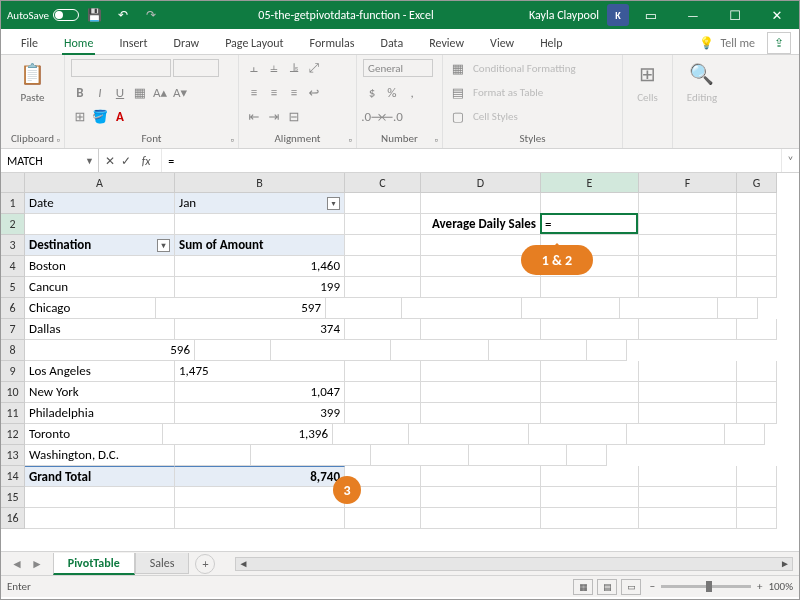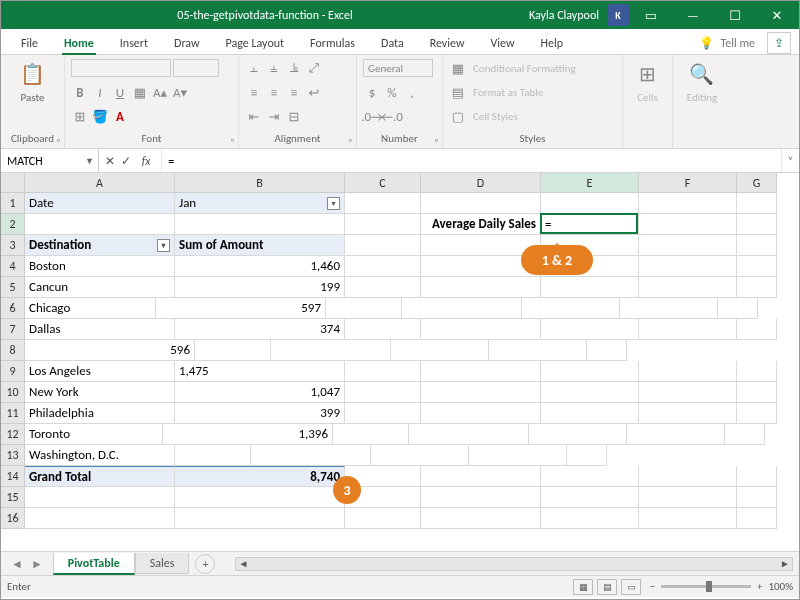--- a/index.html
+++ b/index.html
@@ -13,21 +13,21 @@
   .toggle-off::after { content: ""; position: absolute; left: 1px; top: 1px; width: 8px; height: 8px; background: #fff; border-radius: 50%; }
   .qat-btn { width: 24px; height: 24px; display: flex; align-items: center; justify-content: center; color: #fff; cursor: pointer; }
   .titlebar .center { flex: 1; text-align: center; }
   .titlebar .right { display: flex; align-items: center; gap: 2px; padding-right: 2px; }
   .user-badge { width: 22px; height: 22px; background: #3b5998; border-radius: 3px; font-size: 10px; display: flex; align-items: center; justify-content: center; font-weight: bold; margin-left: 6px; }
   .win-btn { width: 40px; height: 28px; display: flex; align-items: center; justify-content: center; cursor: pointer; font-size: 13px; }
 
   
   .ribbon-tabs { height: 26px; background: #fff; display: flex; align-items: flex-end; font-size: 12px; border-bottom: 1px solid #d4d4d4; padding-left: 8px; gap: 2px; }
   .rtab { padding: 4px 12px 4px; color: #444; cursor: pointer; }
-  .rtab.active { color: #0f7b41; position: relative; font-weight: 700; }
+  .rtab.active { color: #0f7b41; position: relative; font-weight: 400; }
   .rtab.active::after { content: ""; position: absolute; left: 10px; right: 10px; bottom: -1px; height: 2px; background: #0f7b41; }
   .rtab.file { color: #444; }
   .tellme { margin-left: auto; display: flex; align-items: center; gap: 6px; color: #777; padding-right: 8px; }
   .share-btn { padding: 3px 6px; border: 1px solid #ccc; margin-left: 6px; color: #0f7b41; }
 
   
   .ribbon { height: 94px; background: #f3f2f1; border-bottom: 1px solid #d4d4d4; display: flex; font-size: 11px; color: #666; }
   .group { border-right: 1px solid #e1e1e1; padding: 4px 6px 2px; display: flex; flex-direction: column; justify-content: space-between; }
   .group-title { text-align: center; font-size: 11px; color: #666; padding: 1px 0; position: relative; }
   .dlg { position: absolute; right: -2px; bottom: 1px; font-size: 9px; color: #888; }
@@ -84,20 +84,29 @@
   .status .views { margin-left: auto; display: flex; gap: 4px; margin-right: 8px; }
   .view-btn { width: 20px; height: 16px; border: 1px solid #bbb; display: flex; align-items: center; justify-content: center; font-size: 9px; cursor: pointer; }
   .zoom { display: flex; align-items: center; gap: 6px; }
   .zoom-slider { width: 90px; height: 3px; background: #bbb; position: relative; }
   .zoom-slider::after { content: ""; position: absolute; left: 50%; top: -4px; width: 6px; height: 11px; background: #777; }
 </style>
 </head>
 <body>
 
 <div class="titlebar">
+  <div class="left">
+    <div class="autosave">
+      <span>AutoSave</span>
+      <span class="toggle-off"></span>
+    </div>
+    <div class="qat-btn">💾</div>
+    <div class="qat-btn">↶</div>
+    <div class="qat-btn disabled">↷</div>
+  </div>
   <div class="center">05-the-getpivotdata-function - Excel</div>
   <div class="right">
     <span style="font-size:12px;">Kayla Claypool</span>
     <div class="user-badge">K</div>
     <div class="win-btn">▭</div>
     <div class="win-btn">—</div>
     <div class="win-btn">☐</div>
     <div class="win-btn">✕</div>
   </div>
 </div>

